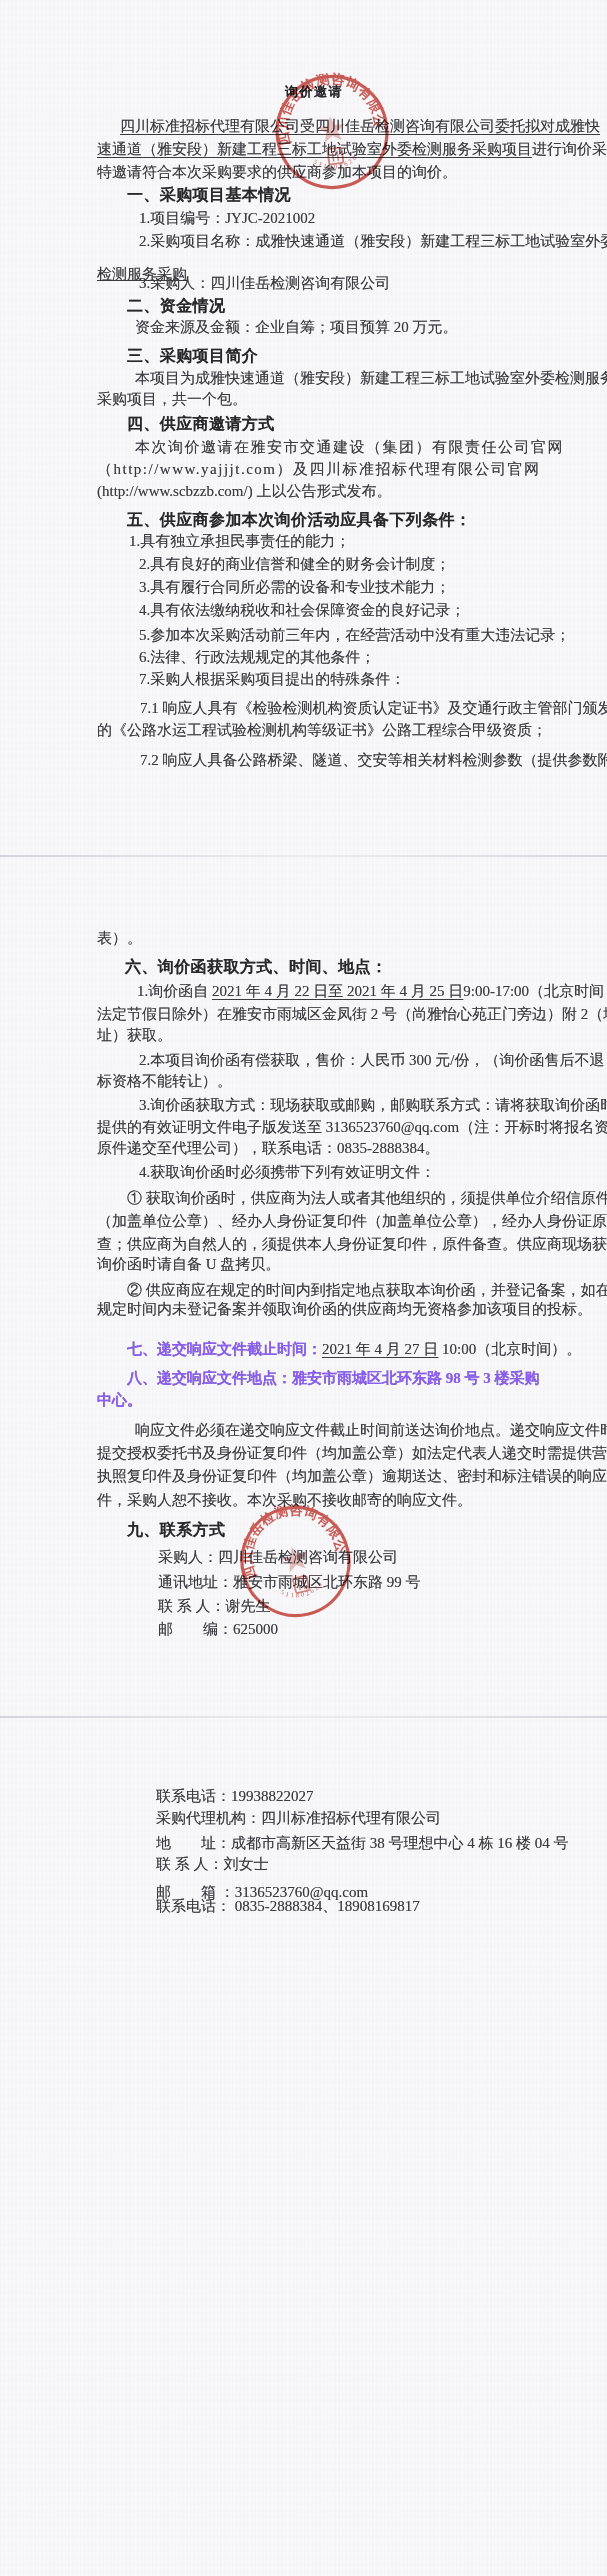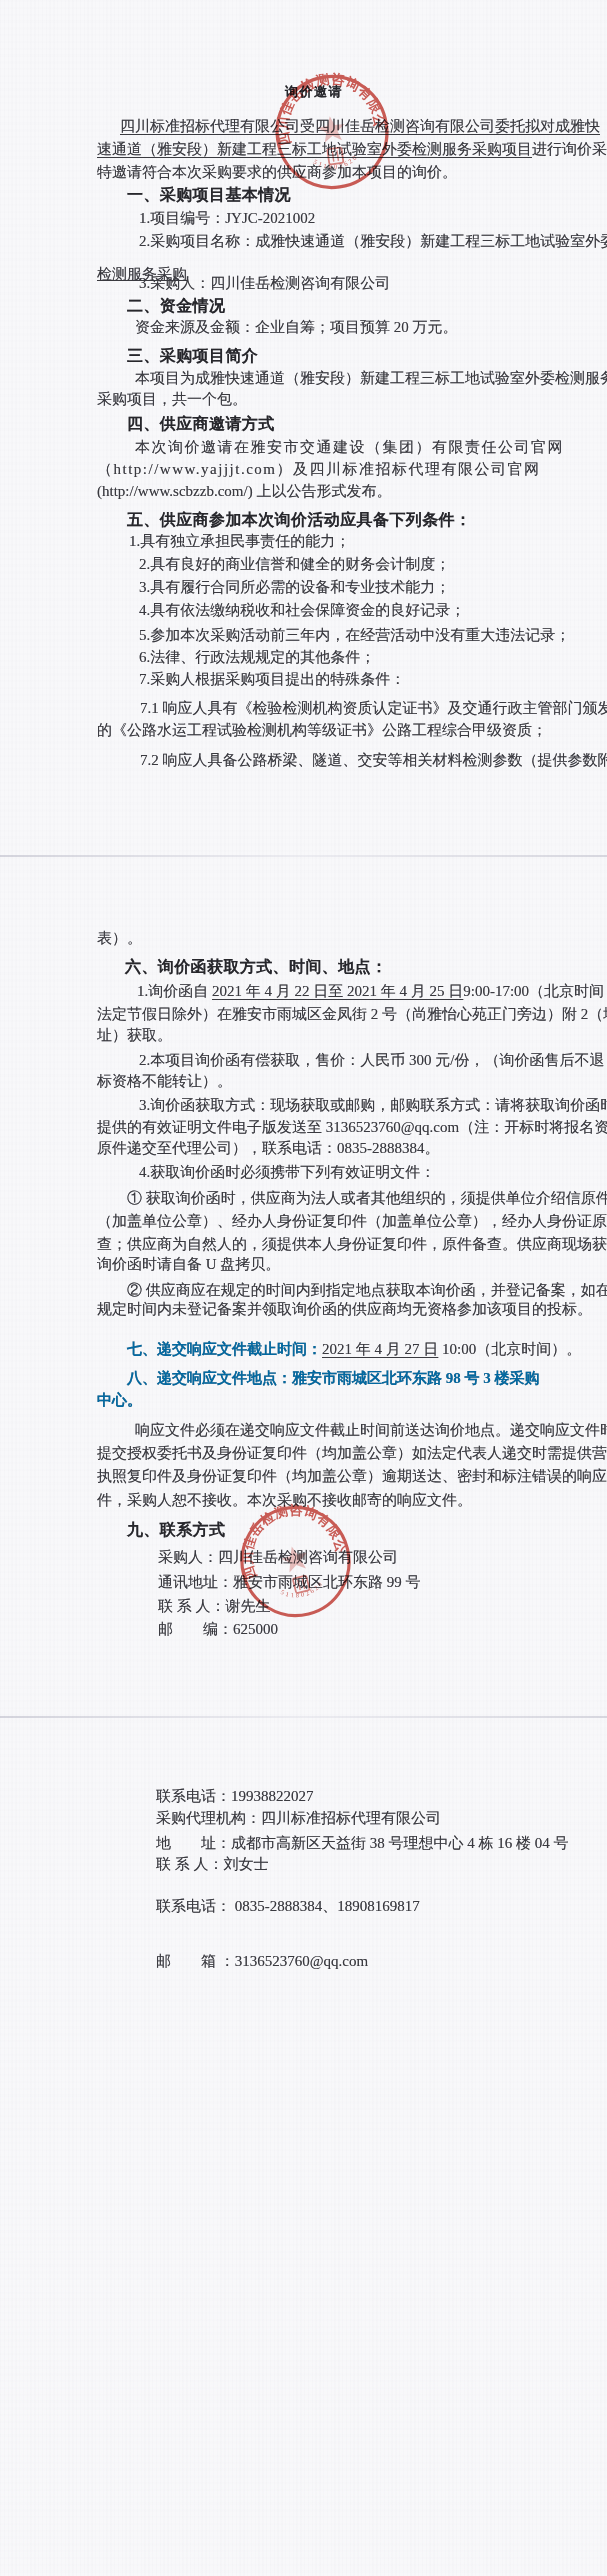--- a/index.html
+++ b/index.html
@@ -17,21 +17,21 @@
       repeating-linear-gradient(180deg, rgba(140,140,160,.012) 0 2.3px, rgba(255,255,255,0) 2.3px 6.8px);
   }
   .line{
     position:absolute;left:97px;
     font-size:15px;line-height:23px;white-space:nowrap;
     text-shadow:0 0 0.5px rgba(58,58,66,.55);
   }
   .line.h{font-weight:bold;font-size:16px;color:#27272c;letter-spacing:0.4px;}
   .line.title{font-size:13px;font-weight:bold;color:#27272c;letter-spacing:1.5px;text-align:center;}
   .line .u{text-decoration:underline;text-underline-offset:3px;text-decoration-thickness:0.8px;}
-  .line .b{font-weight:bold;color:#0369a1;}
+  .line .b{font-weight:bold;color:#8b5cf6;}
   .sep{position:absolute;left:0;width:607px;height:1.5px;
     background:linear-gradient(90deg,rgba(182,182,196,.55),rgba(208,208,220,.30),rgba(182,182,196,.5));}
   .seal{position:absolute;mix-blend-mode:multiply;opacity:.88;pointer-events:none;}
   #seal-top{left:269px;top:73px;width:126px;height:118px;transform:rotate(-8deg);}
   #seal-contact{left:228px;top:1504px;width:135px;height:115px;transform:rotate(-14deg);}
 </style>
 </head>
 <body>
 
 <div class="paper">
@@ -91,21 +91,21 @@
       <div class="line" style="top: 1489px;"><span>件，采购人恕不接收。本次采购不接收邮寄的响应文件。</span></div>
       <div class="line h" style="top: 1518px; left: 127px;"><span>九、联系方式</span></div>
       <div class="line" style="top: 1546px; left: 158px;"><span>采购人：四川佳岳检测咨询有限公司</span></div>
       <div class="line" style="top: 1571px; left: 158px;"><span>通讯地址：雅安市雨城区北环东路 99 号</span></div>
       <div class="line" style="top: 1595px; left: 158px;"><span>联 系 人：谢先生</span></div>
       <div class="line" style="top: 1618px; left: 158px;"><span>邮　　编：625000</span></div>
       <div class="line" style="top: 1785px; left: 156px;"><span>联系电话：19938822027</span></div>
       <div class="line" style="top: 1807px; left: 156px;"><span>采购代理机构：四川标准招标代理有限公司</span></div>
       <div class="line" style="top: 1832px; left: 156px;"><span>地　　址：成都市高新区天益街 38 号理想中心 4 栋 16 楼 04 号</span></div>
       <div class="line" style="top: 1853px; left: 156px;"><span>联 系 人：刘女士</span></div>
-      <div class="line" style="top: 1950px; left: 156px;"><span>邮　　箱 ：3136523760@qq.com</span></div>
+      <div class="line" style="top: 1881px; left: 156px;"><span>邮　　箱 ：3136523760@qq.com</span></div>
       <div class="line" style="top: 1895px; left: 156px;"><span>联系电话： 0835-2888384、18908169817</span></div>
     </div>
 
   <div id="separators">
       <div class="sep" style="top: 855px;"></div>
       <div class="sep" style="top: 1716px;"></div>
     </div>
 
   <svg class="seal" id="seal-top" viewBox="0 0 200 200">
     <defs>

